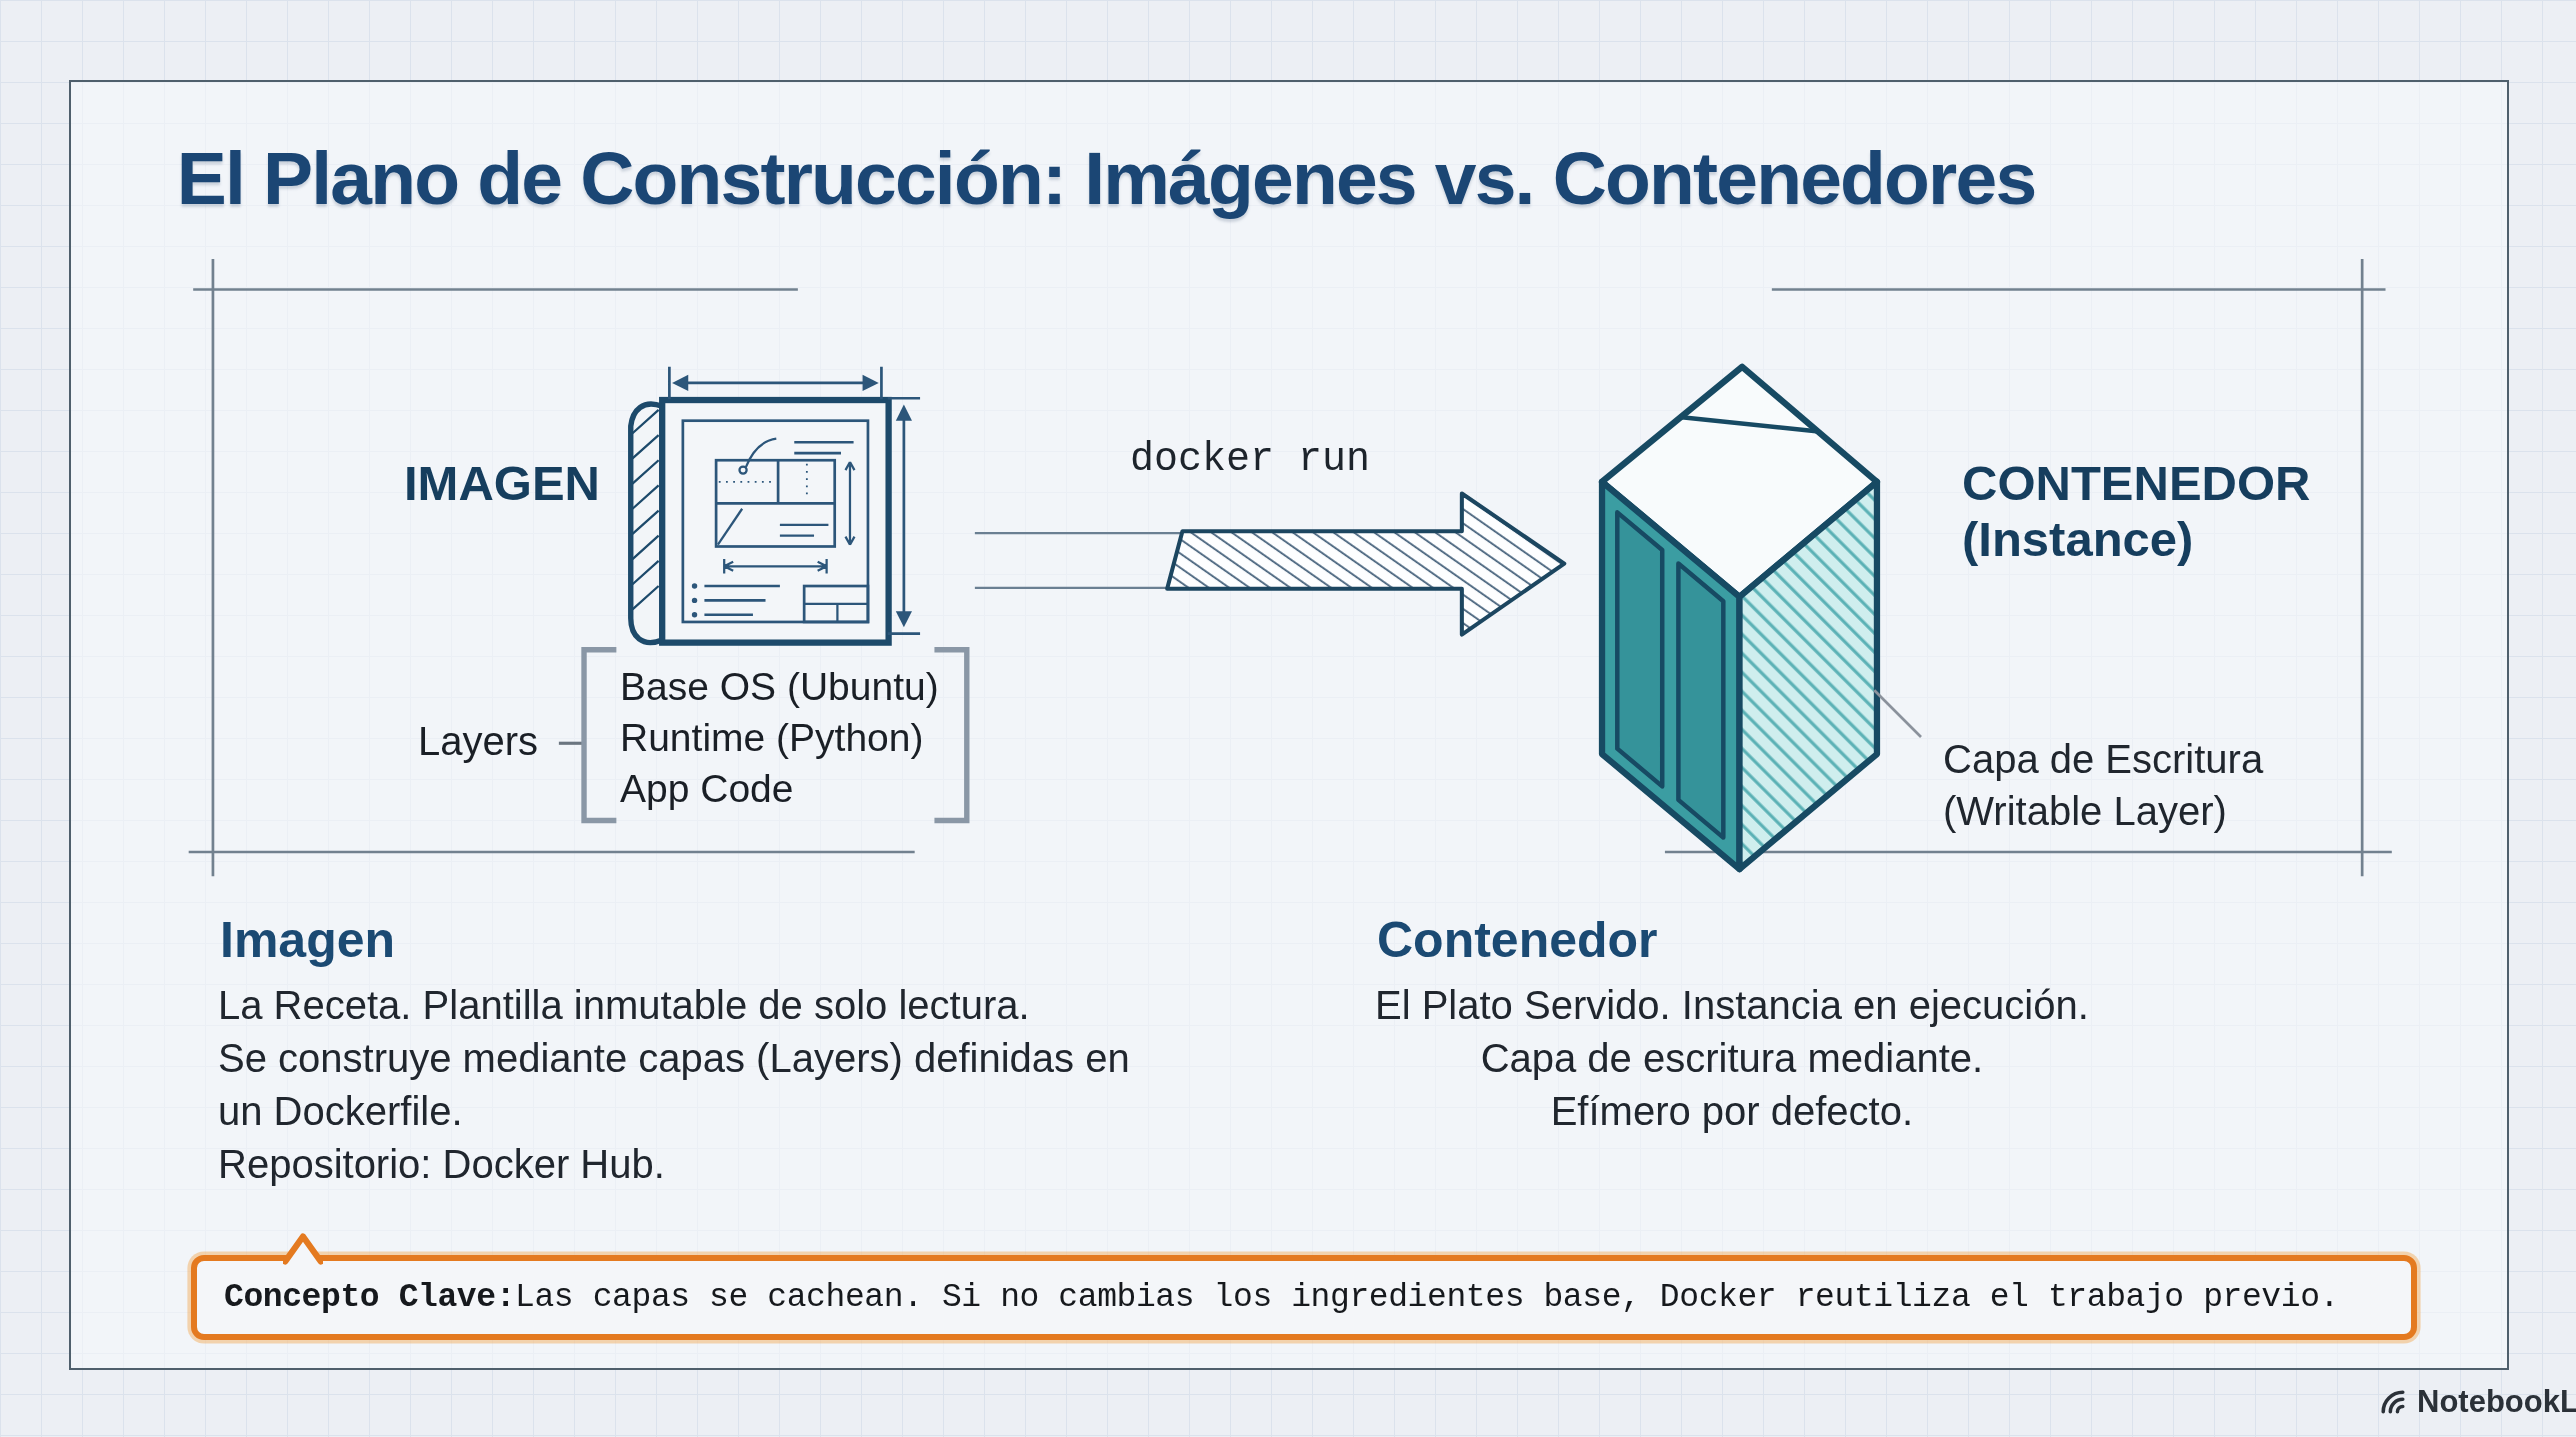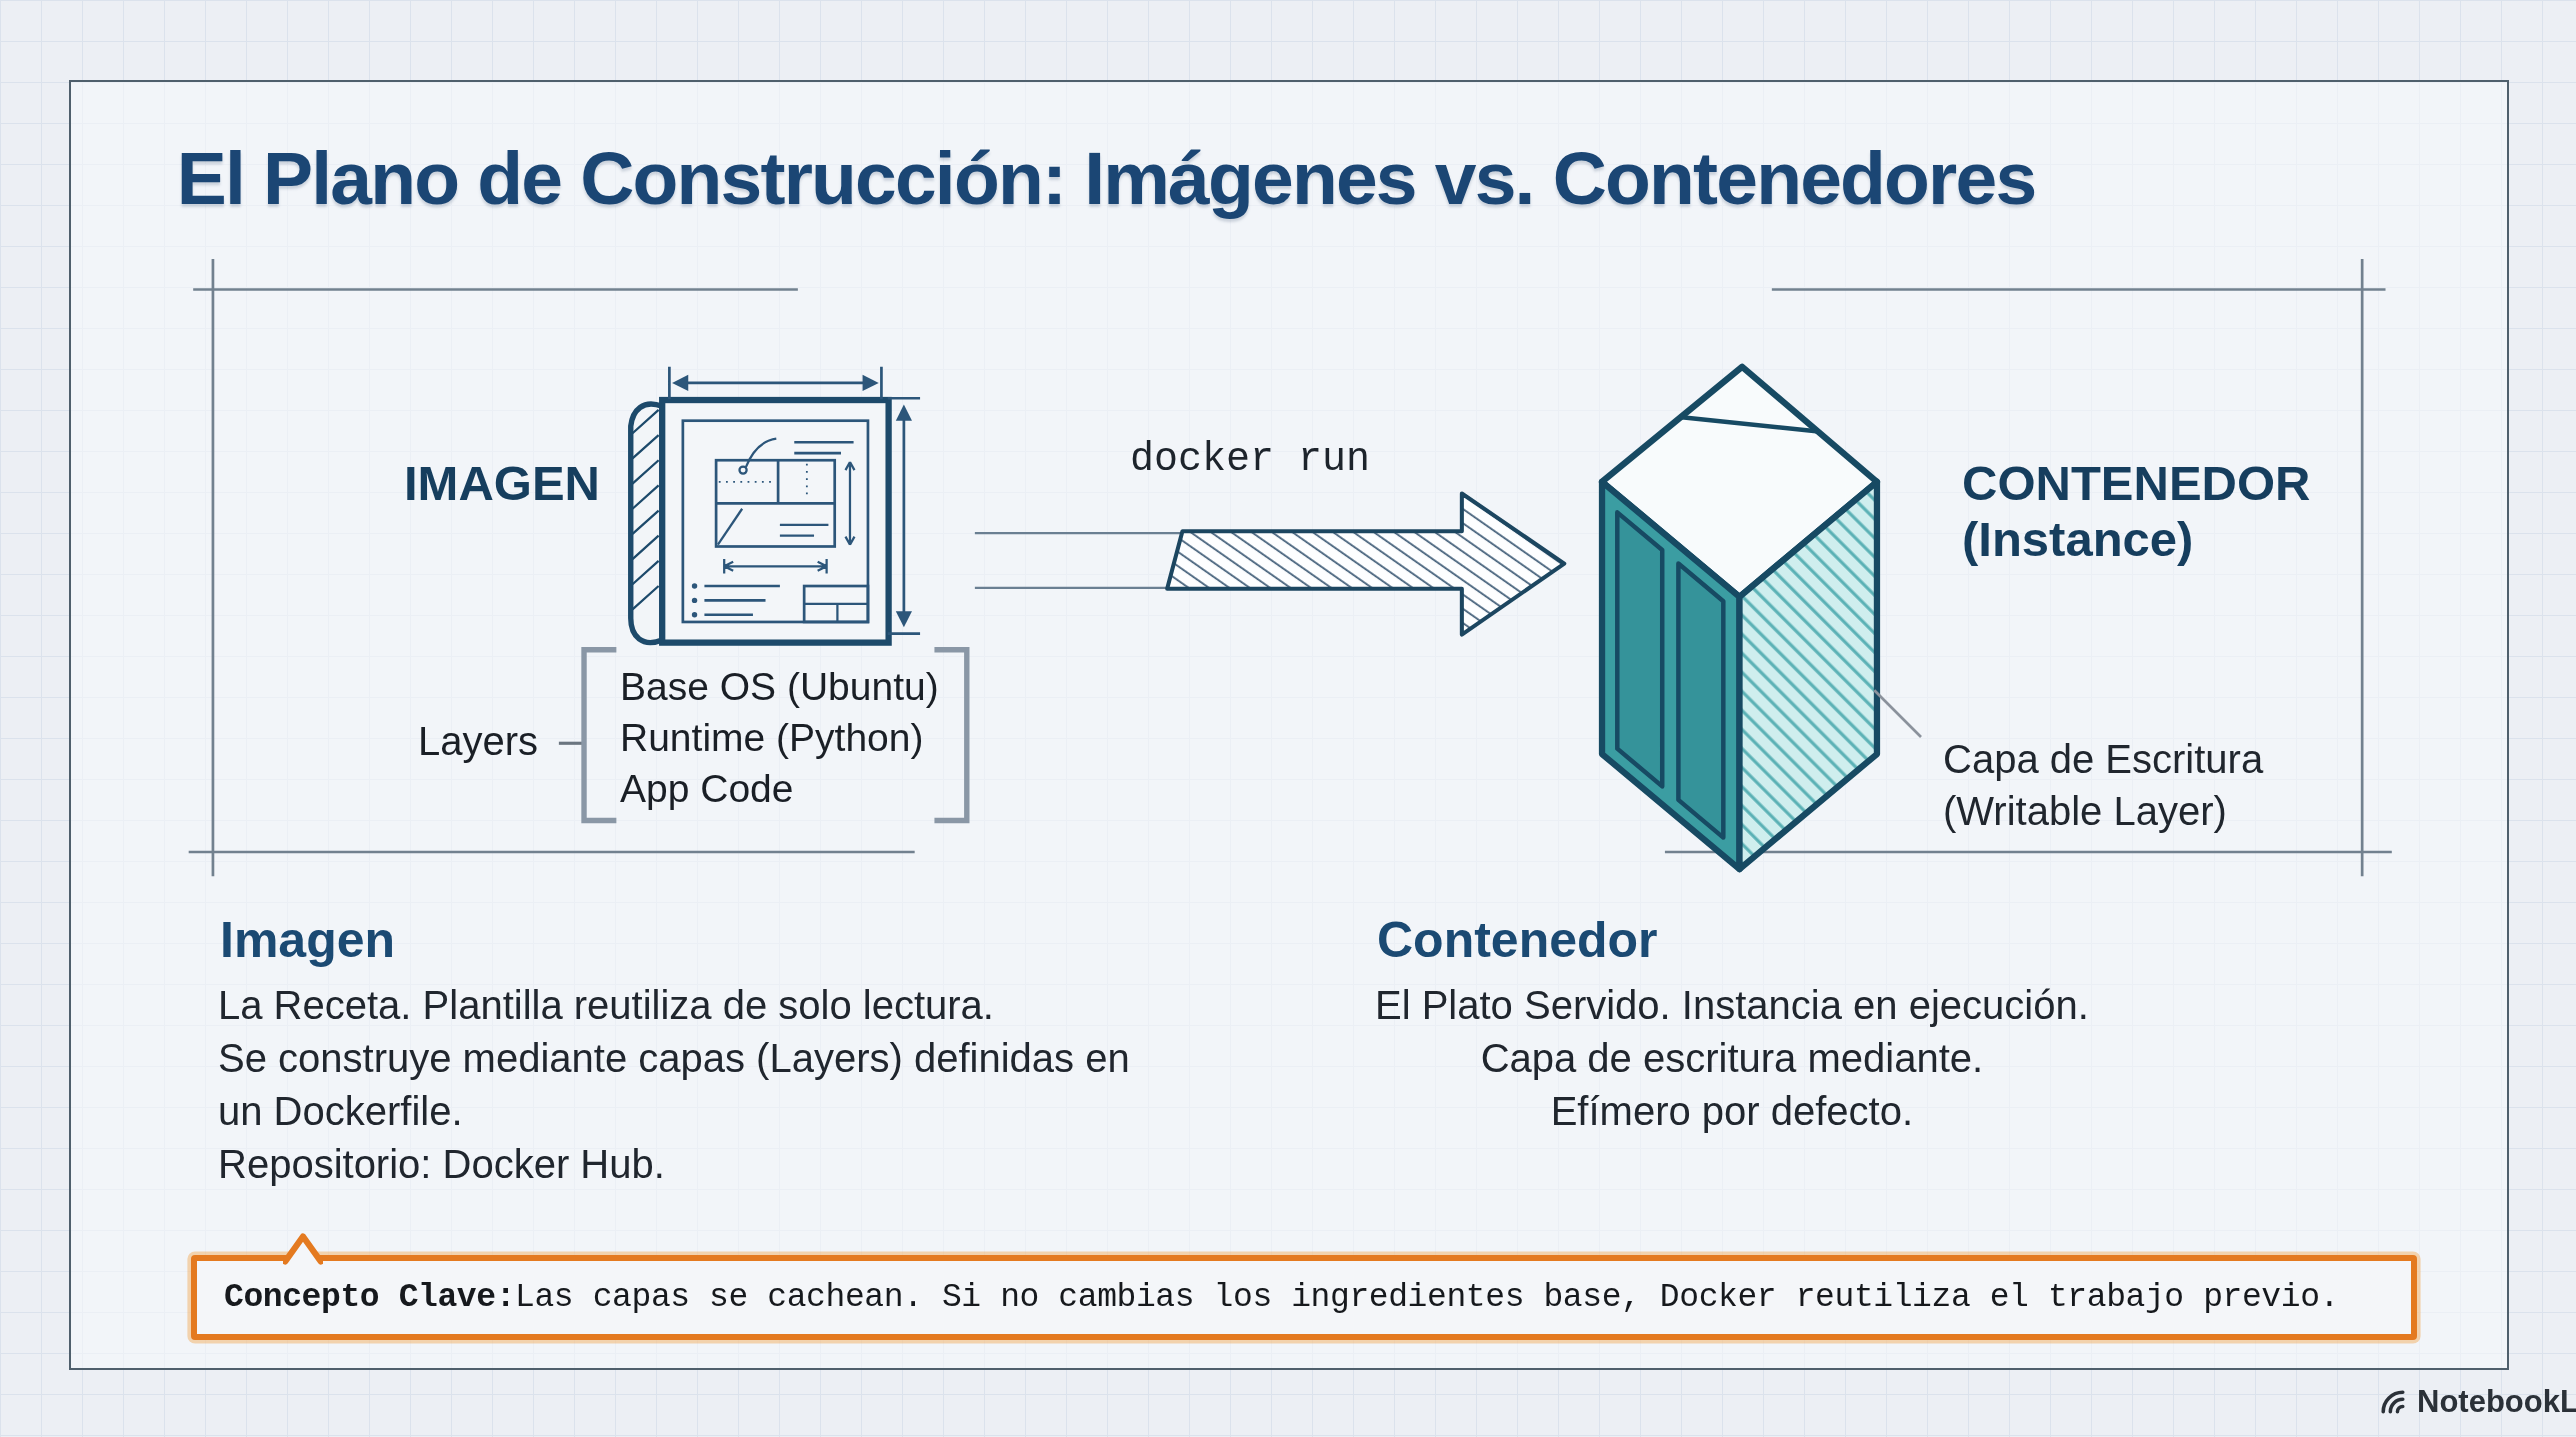--- a/index.html
+++ b/index.html
@@ -34,21 +34,21 @@
   .layers-list{position:absolute;left:620px;top:661px;font-size:39px;color:#1a1f26;line-height:51px;}
   .writable{position:absolute;left:1943px;top:733px;font-size:40px;color:#20262e;line-height:52px;}
   .section-heading{position:absolute;font-size:50px;font-weight:700;color:#1b4a73;}
   .section-body{position:absolute;font-size:40px;color:#20262e;line-height:53px;}
   .h-imagen{left:220px;top:911px;}
   .b-imagen{left:218px;top:979px;}
   .h-contenedor{left:1377px;top:911px;}
   .b-contenedor{left:1375px;top:979px;text-align:center;}
   .callout{
     position:absolute;left:191px;top:1255px;width:2226px;height:85px;
-    box-sizing:border-box;border:6.3px solid #e47a20;border-radius:4px;
+    box-sizing:border-box;border:6.3px solid #e47a20;border-radius:13px;
     background:#f4f6f9;box-shadow:0 0 0 3.6px rgba(242,158,60,0.40);
     display:flex;align-items:center;padding-left:27px;
     font-family:"Liberation Mono","DejaVu Sans Mono",monospace;
     font-size:33px;letter-spacing:-0.4px;color:#16191d;white-space:nowrap;
   }
   .callout .lbl{font-weight:700;}
   .callout-tail{position:absolute;left:86px;top:-28px;}
   .watermark{
     position:absolute;left:2377px;top:1384px;display:flex;align-items:center;gap:8px;
     font-size:31px;font-weight:600;color:#2b3138;
@@ -161,21 +161,21 @@
     <div>App Code</div>
   </div>
 
   <div class="writable">
     <div>Capa de Escritura</div>
     <div>(Writable Layer)</div>
   </div>
 
   <div class="section-heading h-imagen">Imagen</div>
   <div class="section-body b-imagen">
-    <div>La Receta. Plantilla reutiliza de solo lectura.</div>
+    <div>La Receta. Plantilla inmutable de solo lectura.</div>
     <div>Se construye mediante capas (Layers) definidas en</div>
     <div>un Dockerfile.</div>
     <div>Repositorio: Docker Hub.</div>
   </div>
 
   <div class="section-heading h-contenedor">Contenedor</div>
   <div class="section-body b-contenedor">
     <div>El Plato Servido. Instancia en ejecución.</div>
     <div>Capa de escritura mediante.</div>
     <div>Efímero por defecto.</div>

